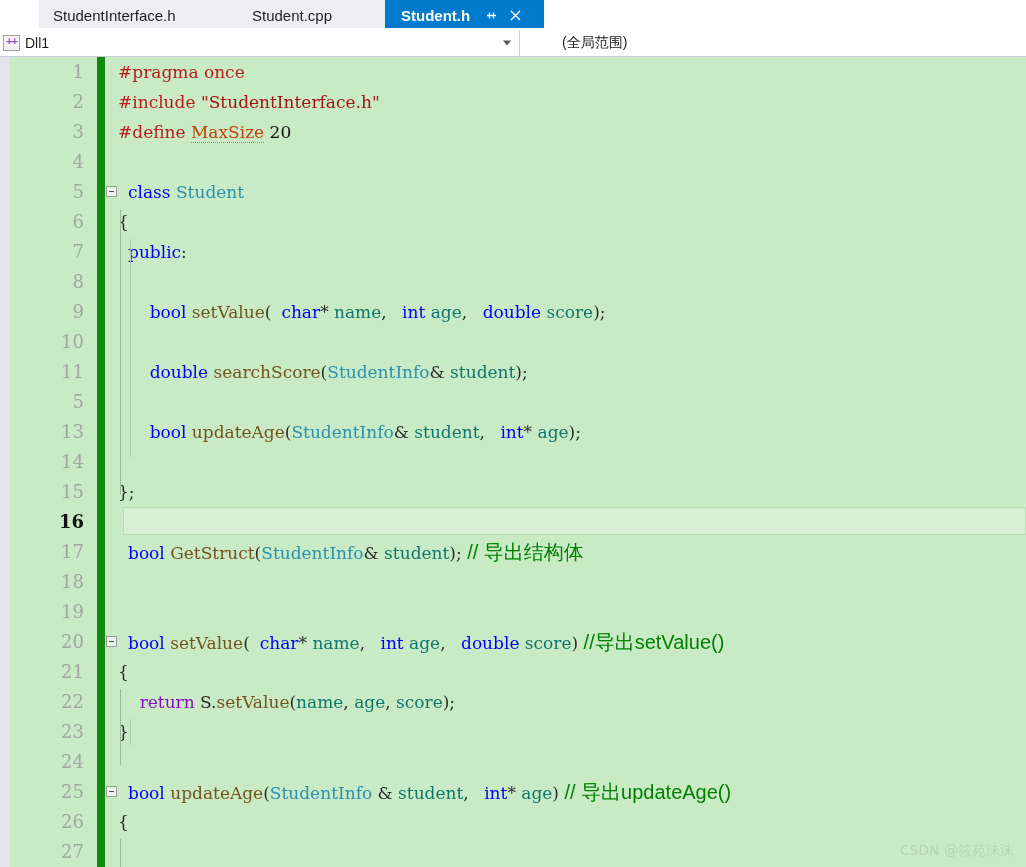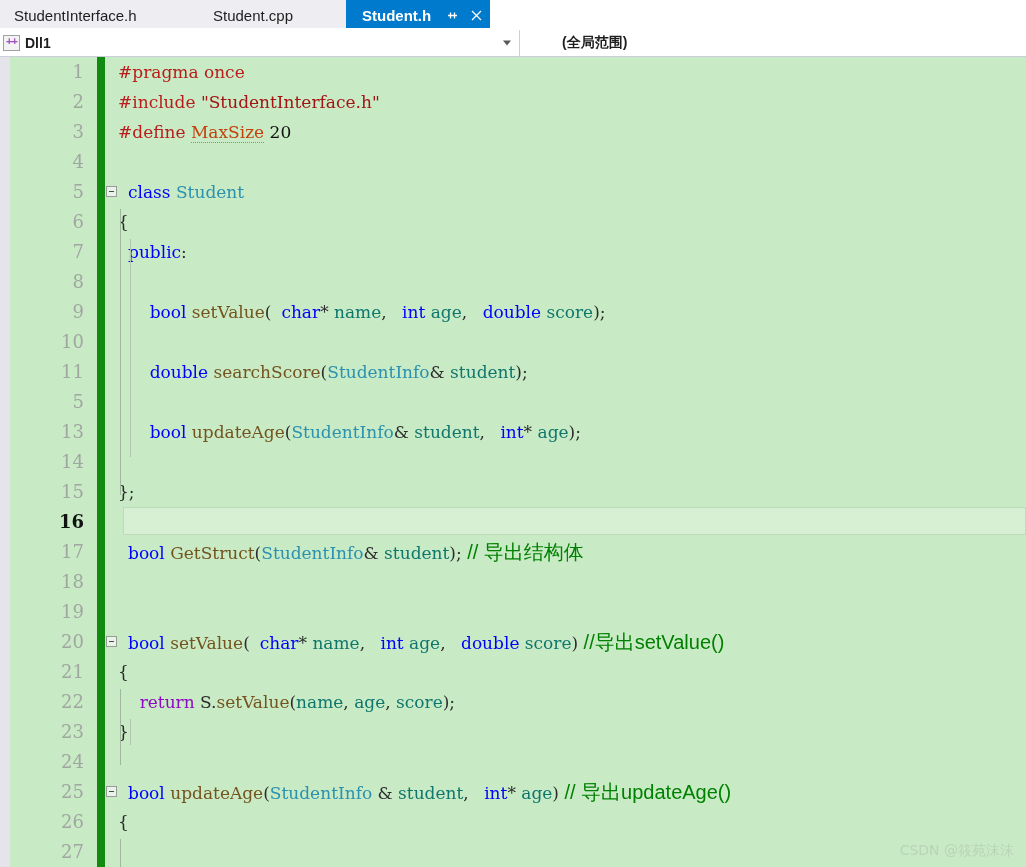--- a/index.html
+++ b/index.html
@@ -25,28 +25,28 @@
   .tab {
     display: flex;
     align-items: center;
     font-size: 15px;
     color: #1e1e1e;
     background: #eeeef2;
     padding: 0 14px;
     white-space: nowrap;
     box-sizing: border-box;
   }
-  .tab.t1 { width: 160px; }
+  .tab.t1 { width: 160px; margin-left: 39px; }
   .tab.t2 { width: 186px; justify-content: center; }
   .tab.active {
     background: #007acc;
     color: #ffffff;
     font-weight: bold;
     padding-left: 16px;
-    padding-right: 5px;
+    padding-right: 20px;
   }
   .tab.active .tablabel { margin-right: 12px; }
   .tab-icon {
     display: inline-flex;
     align-items: center;
     justify-content: center;
     width: 18px;
     height: 18px;
     color: #ffffff;
     font-size: 14px;
@@ -102,21 +102,20 @@
     color: #a14fc0;
     font-size: 11px;
     font-weight: bold;
     line-height: 11px;
     letter-spacing: -1px;
   }
   .nav-text {
     font-size: 14px;
     color: #1e1e1e;
     white-space: nowrap;
-    font-weight: bold;
   }
   .nav-caret {
     position: absolute;
     right: 8px;
     top: 50%;
     transform: translateY(-50%);
     width: 0; height: 0;
     border-left: 4px solid transparent;
     border-right: 4px solid transparent;
     border-top: 5px solid #5a5a5a;

